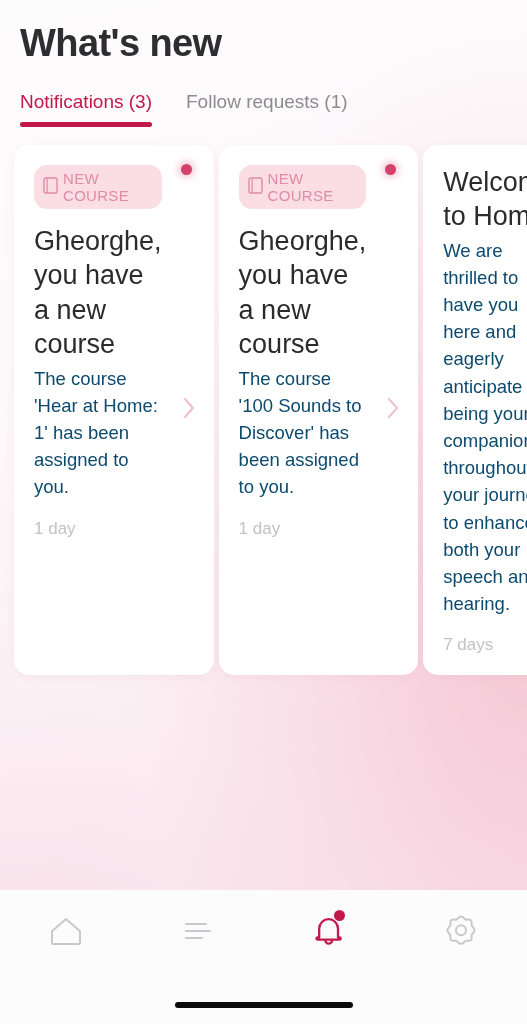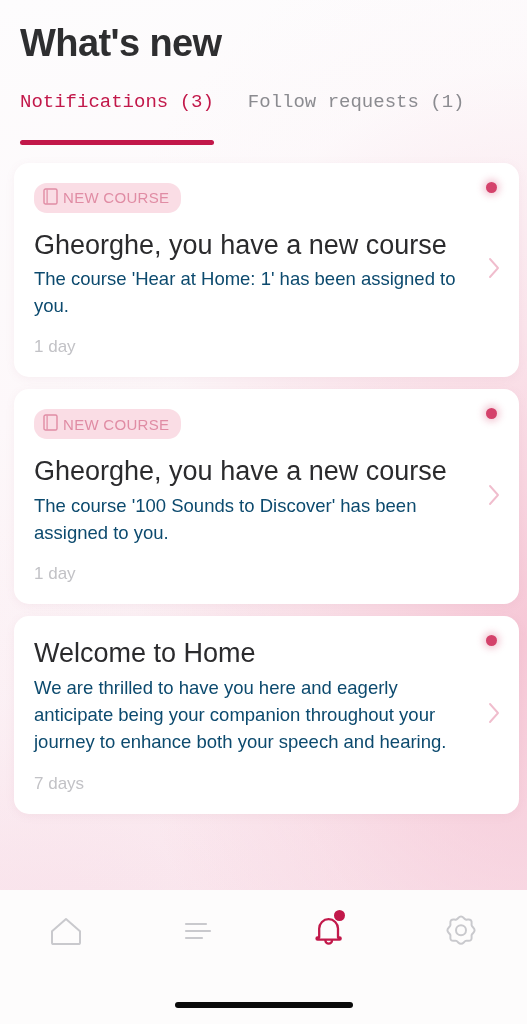--- a/index.html
+++ b/index.html
@@ -43,26 +43,26 @@
   .tabs {
     display: flex;
     align-items: flex-end;
     gap: 34px;
     padding: 26px 20px 0 20px;
     position: relative;
   }
 
   .tab {
     position: relative;
-    padding-bottom: 32px;
+    padding-bottom: 14px;
     font-size: 19px;
     color: #8b8b90;
     background: none;
     border: none;
-    font-family: Liberation Mono, monospace;
+    font-family: Liberation Sans, sans-serif;
     cursor: pointer;
     white-space: nowrap;
   }
 
   .tab.active { color: #c2184a; }
 
   .tab.active::after {
     content: "";
     position: absolute;
     left: 0;
@@ -70,22 +70,21 @@
     bottom: 0;
     height: 5px;
     border-radius: 3px;
     background: #c2184a;
   }
 
   
   .card-list {
     padding: 18px 8px 0 14px;
     display: flex;
-    flex-direction: column;
-    gap: 12px;
+    gap: 5px;
   }
 
   .card {
     position: relative;
     background: #ffffff;
     border-radius: 15px;
     padding: 20px 52px 20px 20px;
     box-shadow: 0 2px 10px rgba(180,120,145,0.08);
   }
 

